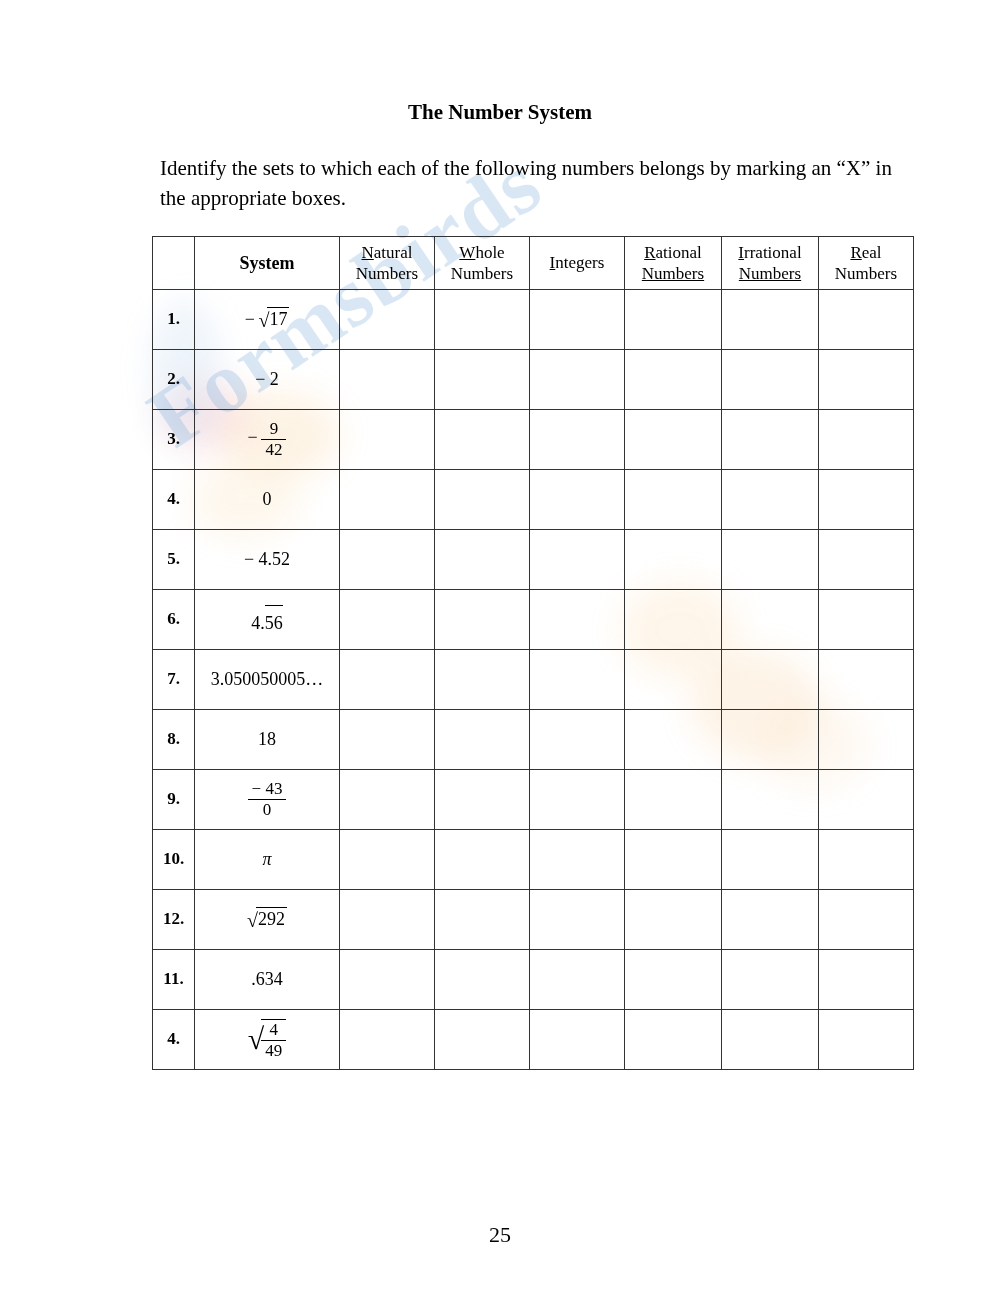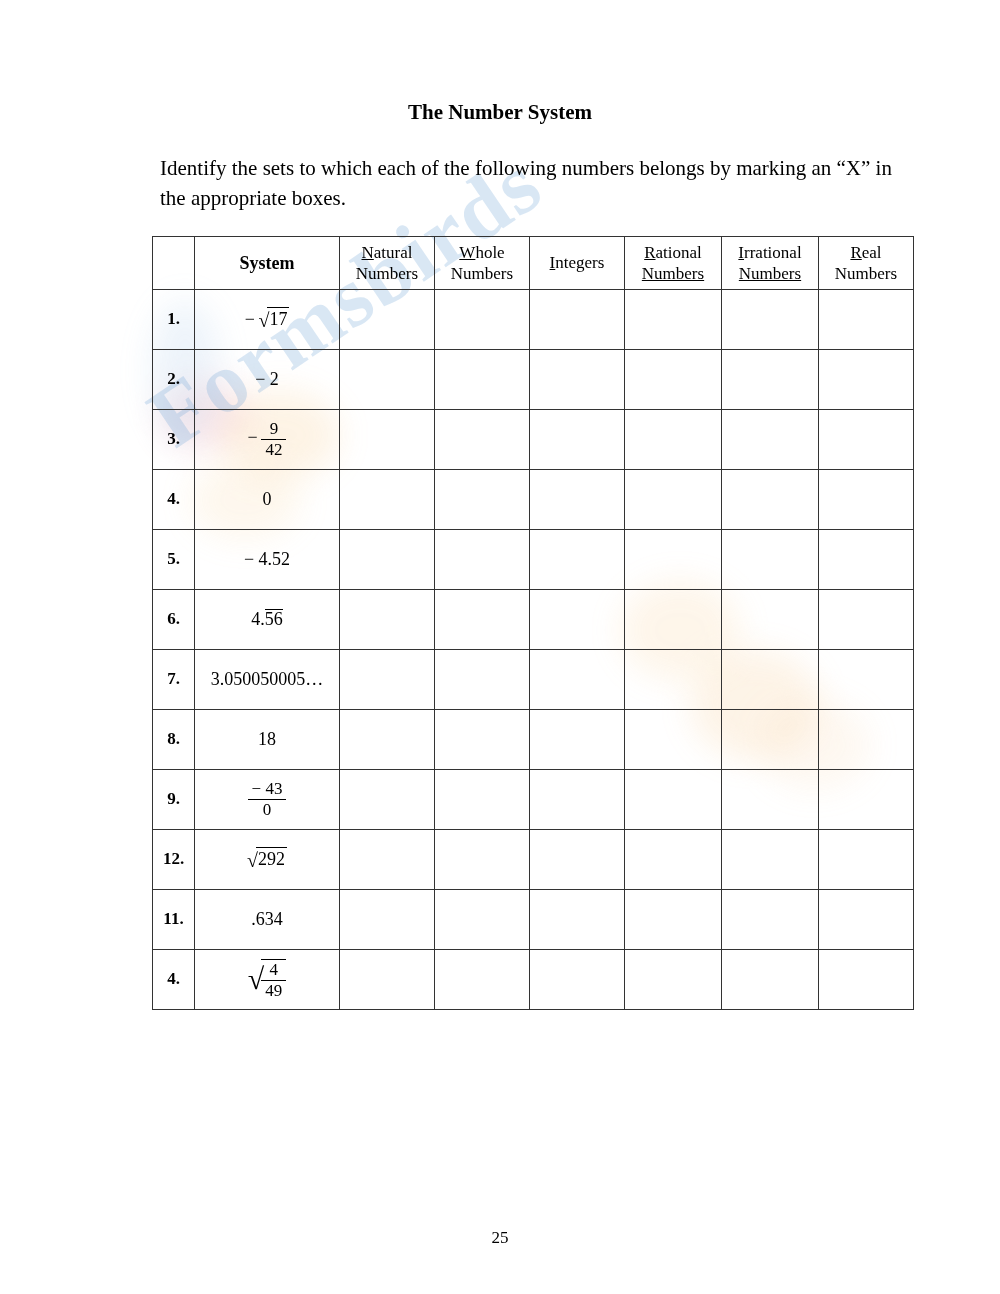--- a/index.html
+++ b/index.html
@@ -139,42 +139,42 @@
   }
   .sqrt .bar {
     display: inline-block;
     border-top: 1px solid #000;
     padding: 1px 2px 0 2px;
     margin-left: -2px;
   }
   .overline {
     display: inline-block;
     border-top: 1px solid #000;
-    padding-top: 0px;
+    padding-top: 8px;
     line-height: 1.05;
   }
   .rootfrac {
     display: inline-block;
     vertical-align: middle;
     white-space: nowrap;
   }
   .rootfrac .radbig {
     font-size: 30px;
     vertical-align: -6px;
     line-height: 1;
   }
 
   .page-number {
     position: absolute;
     z-index: 2;
     bottom: 46px;
     left: 0;
     right: 0;
     text-align: center;
-    font-size: 17px;
+    font-size: 22px;
   }
 </style>
 </head>
 <body>
 
 <div class="page">
 
   <div class="watermark">
     <div class="blob" style="left:10px; top:100px; width:90px; height:70px; background:rgba(232,120,140,0.30);"></div>
     <div class="blob" style="left:70px; top:110px; width:120px; height:90px; background:rgba(245,190,110,0.32);"></div>
@@ -338,20 +338,30 @@
           <span class="frac"><span class="top">− 43</span><span class="bot">0</span></span>
         </td>
         <td></td>
         <td></td>
         <td></td>
         <td></td>
         <td></td>
         <td></td>
       </tr>
 
+      <tr>
+        <td class="idx">10.</td>
+        <td class="num" style="font-style:italic;">π</td>
+        <td></td>
+        <td></td>
+        <td></td>
+        <td></td>
+        <td></td>
+        <td></td>
+      </tr>
 
 
       <tr>
         <td class="idx">12.</td>
         <td class="num">
           <span class="sqrt"><span class="rad">√</span><span class="bar">292</span></span>
         </td>
         <td></td>
         <td></td>
         <td></td>

